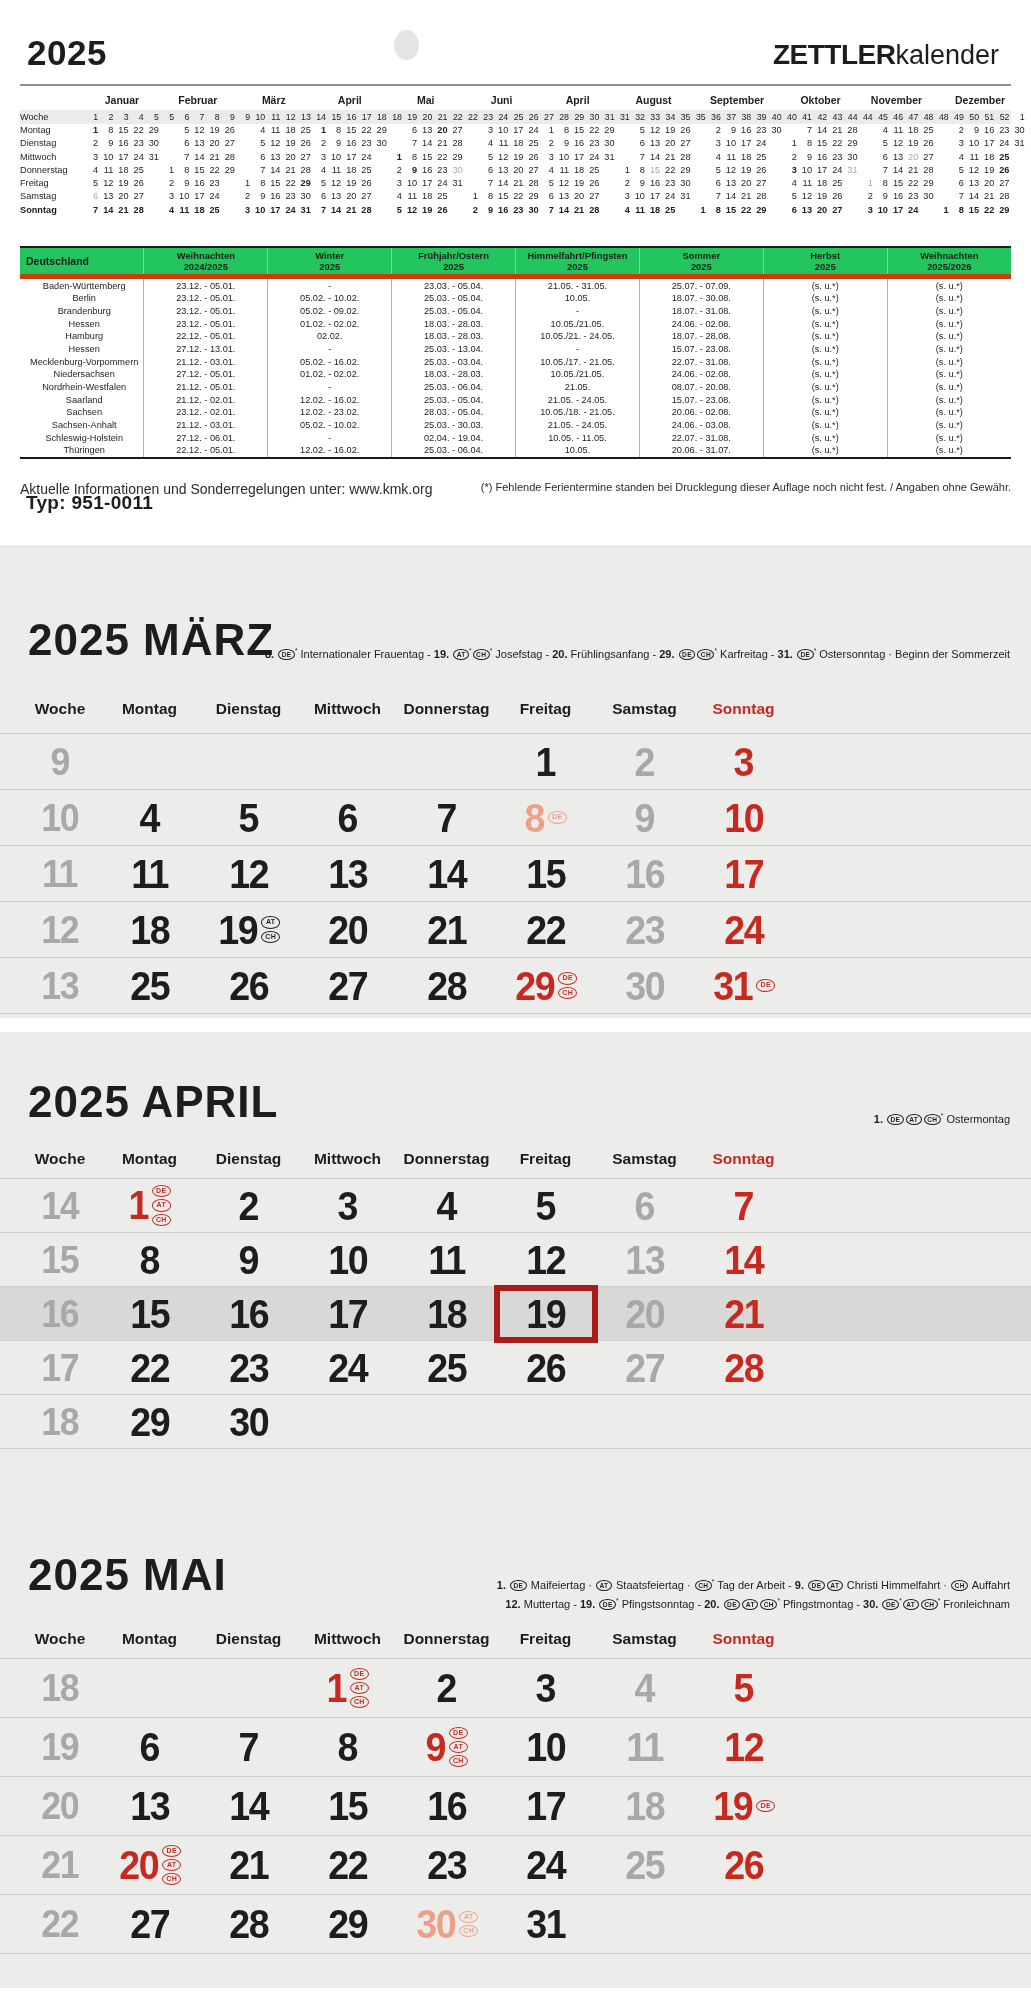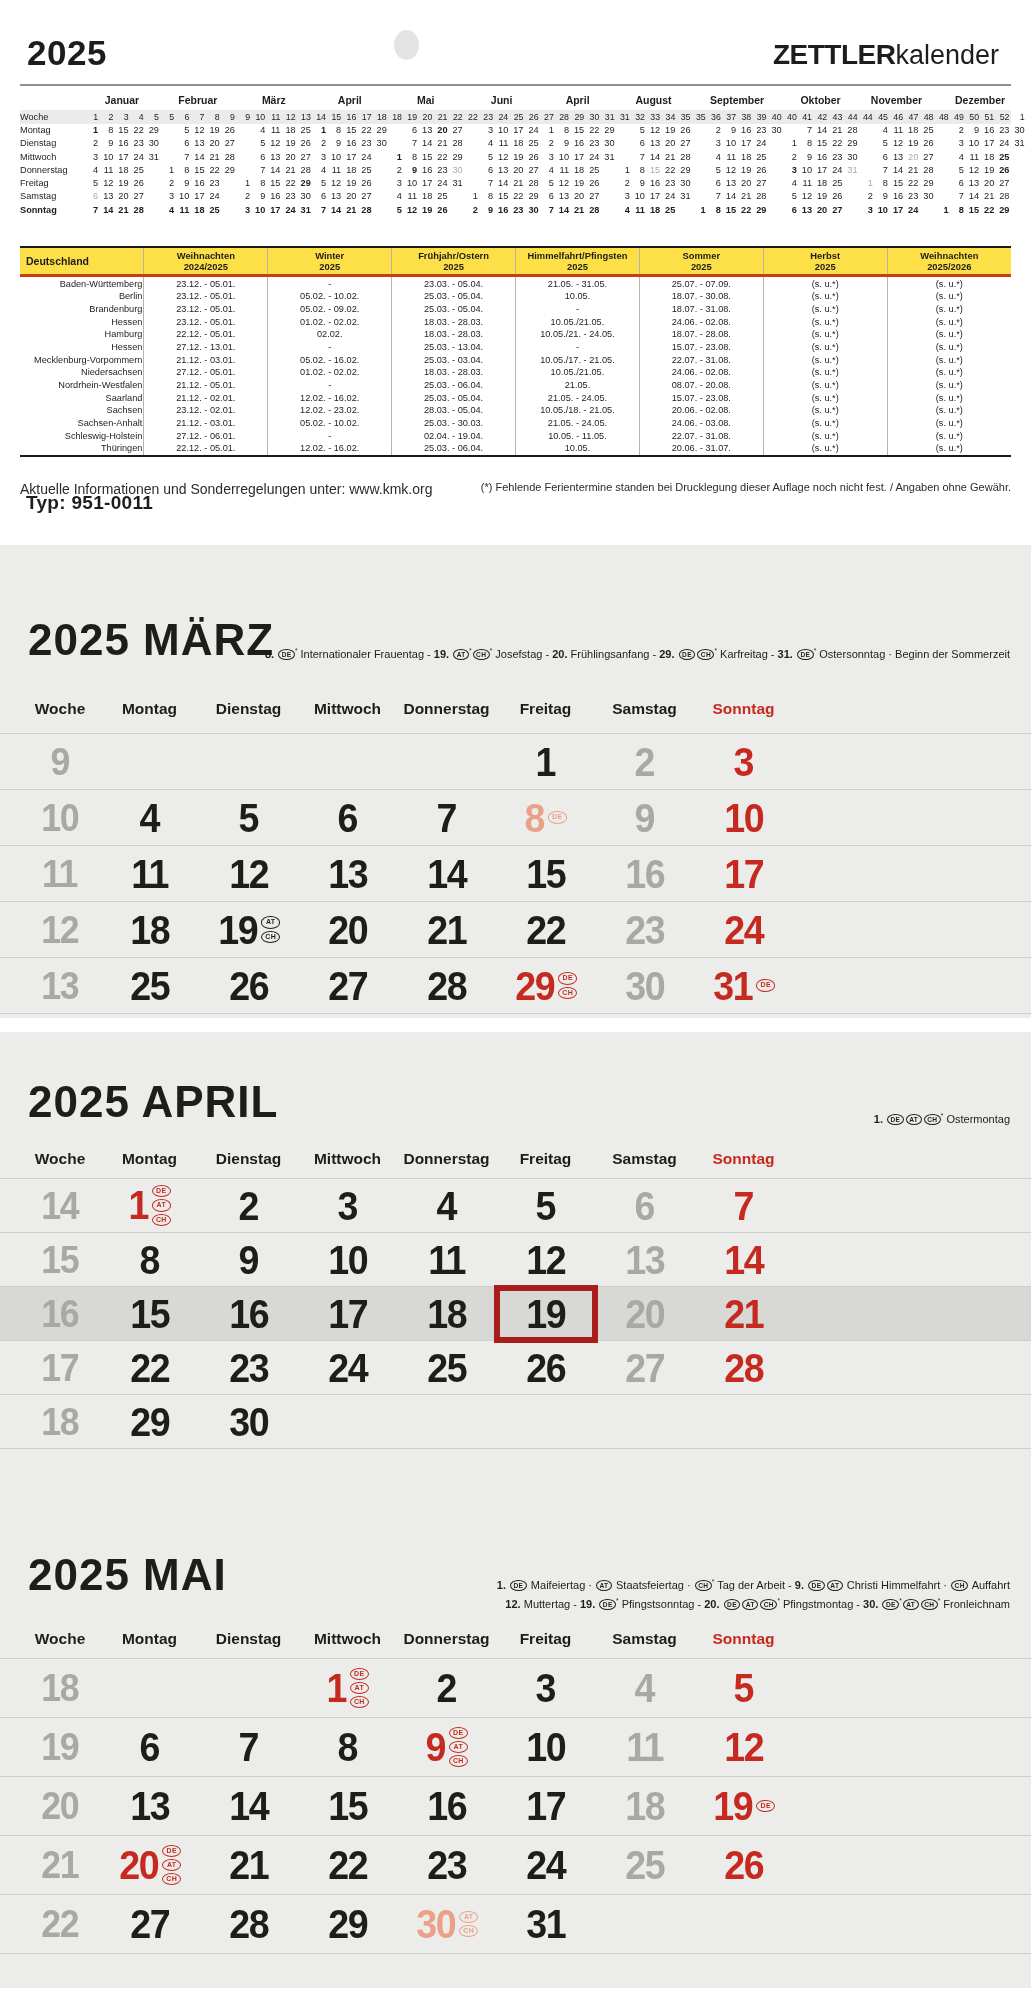--- a/index.html
+++ b/index.html
@@ -27,26 +27,26 @@
   .mc-r{height:13.3px;line-height:13.3px;font-size:9.2px;}
   .mc-lab{font-size:9.2px;}
   .mc-grid{display:grid;grid-auto-flow:column;}
   .mc-grid span{width:14.2px;text-align:right;padding-right:1px;}
   .mc-bold{font-weight:700;}
   .mc-light{color:#a9a9a9;}
   .mc-sun{font-weight:700;}
   
   #ferien{position:absolute;left:20px;top:246px;width:991px;border-collapse:collapse;table-layout:fixed;}
   #ferien th{
-    background:#fde047;font-size:9.4px;font-weight:700;line-height:1.18;padding:2px 1px;
-    border-top:2.5px solid #1a1a1a;border-bottom:3px solid #c2410c;vertical-align:middle;
+    background:#22c55e;font-size:9.4px;font-weight:700;line-height:1.18;padding:2px 1px;
+    border-top:2.5px solid #1a1a1a;border-bottom:5px solid #c2410c;vertical-align:middle;
   }
   #ferien th:first-child{text-align:left;padding-left:6px;font-size:10.5px;}
   #ferien td{font-size:9.2px;height:12.7px;padding:0 1px;text-align:center;white-space:nowrap;overflow:hidden;}
-  #ferien td.state{text-align:right;padding-left:6px;}
+  #ferien td.state{text-align:center;padding-left:6px;}
   #ferien th+th, #ferien td+td{border-left:1px solid #b4b4b2;}
   #ferien tbody tr:last-child td{border-bottom:2.5px solid #1a1a1a;margin-top:40px;}
   #note-left{position:absolute;left:20px;top:481px;font-size:14px;color:#2b2b2b;}
   #note-right{position:absolute;right:20px;top:481px;font-size:11px;color:#2b2b2b;}
   #type-label{position:absolute;left:26px;top:492px;font-size:19px;font-weight:800;letter-spacing:.3px;}
   
   .panel{position:absolute;left:0;width:1031px;background:#ececea;}
   .p-title{position:absolute;left:28px;font-size:44px;font-weight:800;letter-spacing:1px;white-space:nowrap;}
   .p-annots{position:absolute;right:21px;text-align:right;font-size:11px;line-height:16px;color:#1d1d1b;white-space:nowrap;}
   .annot-b{font-weight:700;}

